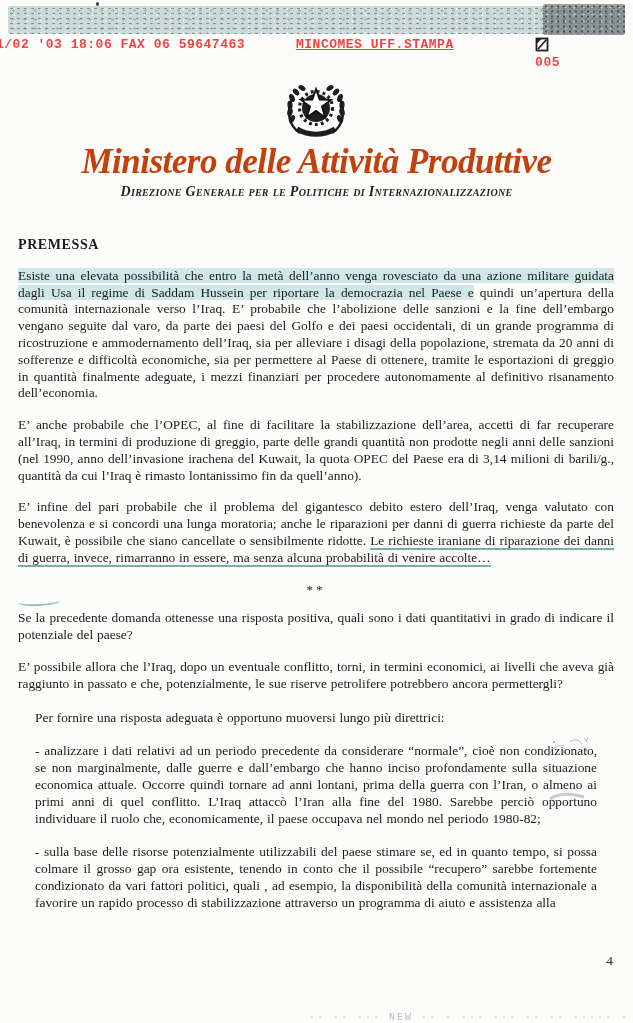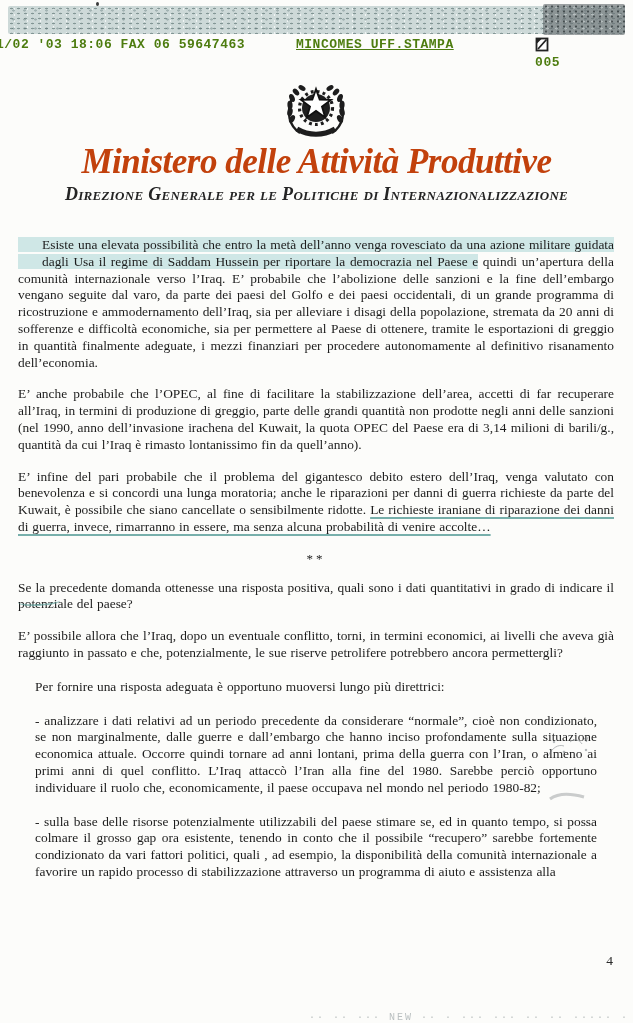--- a/index.html
+++ b/index.html
@@ -26,47 +26,47 @@
       radial-gradient(rgba(40,48,50,.7) 1px, transparent 1.5px),
       radial-gradient(rgba(220,228,228,.5) 1px, transparent 1.6px);
     background-size:6px 5px, 9px 7px;
     border-radius:2px;
   }
   .speck{position:absolute; background:#3a3a3a; border-radius:50%;}
   
   .fax-line{
     position:absolute; left:0; top:37px; width:568px; height:16px;
     font-family:"Liberation Mono", monospace; font-weight:700;
-    font-size:13px; letter-spacing:.5px; color:#4d7c0f; white-space:nowrap;
+    font-size:13px; letter-spacing:.5px; color:#ef4444; white-space:nowrap;
   }
   .fax-left{position:absolute; left:-4px; top:0;}
   .fax-center{position:absolute; left:296px; top:0;text-decoration:underline;}
   .fax-right{position:absolute; right:8px; top:0; display:flex; align-items:flex-start; gap:3px;flex-direction:column;}
   .fax-right svg{display:block;}
   
   .emblem{position:absolute; left:283px; top:82px;}
   .title{
     position:absolute; left:0; top:142px; width:633px; text-align:center;
     font-style:italic; font-weight:700; font-size:35px; letter-spacing:-0.5px;
     color:#c2410c;
   }
   .subtitle{
     position:absolute; left:0; top:184px; width:633px; text-align:center;
     font-style:italic; font-weight:700; font-variant:small-caps;
-    font-size:18px; letter-spacing:.3px; color:#242424;
+    font-size:14px; letter-spacing:.3px; color:#242424;
   }
   
   .body-text{
     position:absolute; left:18px; top:237px; width:596px;
     font-size:13.4px; line-height:16.8px; text-align:justify;
     color:#1c1c1c; word-spacing:.5px;
   }
   .heading{font-weight:700; font-size:14px; letter-spacing:.6px; margin:0 0 14px 0; text-align:left;}
   .para{margin:0 0 15px 0;}
-  .hl{background:#cfe7e6; box-decoration-break:clone;padding-left:24px; -webkit-box-decoration-break:clone;}
+  .hl{background:#cfe7e6; box-decoration-break:clone; -webkit-box-decoration-break:clone;}
   .u{
     text-decoration:underline;
     text-decoration-color:rgba(104,166,162,.9);
     text-decoration-thickness:1.8px;
     text-underline-offset:3px;
   }
   .separator{margin:8px 0 12px 0; text-align:center; letter-spacing:3px; font-size:13px;}
   .list-block div{margin:17px;}
   
   .squiggle{
@@ -133,20 +133,21 @@
 
     <path d="M0,-20 L4,-8.5 L16.2,-8.3 L6.5,-1 L10,10.8 L0,3.8 L-10,10.8 L-6.5,-1 L-16.2,-8.3 L-4,-8.5 Z" fill="#ffffff" stroke="#111" stroke-width="2" transform="translate(0,-3.5) scale(0.92)"></path>
 
     <path d="M-19,18 C-7,25 7,25 19,18" fill="none" stroke="#1d1d1d" stroke-width="5"></path>
   </svg>
 
   <div class="title">Ministero delle Attività Produttive</div>
   <div class="subtitle">Direzione Generale per le Politiche di Internazionalizzazione</div>
 
   <div class="body-text">
+    <div class="heading">PREMESSA</div>
 
     <p class="para"><span class="hl">Esiste una elevata possibilità che entro la metà dell’anno venga rovesciato da una azione militare guidata dagli Usa il regime di Saddam Hussein per riportare la democrazia nel Paese e</span><span> quindi un’apertura della comunità internazionale verso l’Iraq. E’ probabile che l’abolizione delle sanzioni e la fine dell’embargo vengano seguite dal varo, da parte dei paesi del Golfo e dei paesi occidentali, di un grande programma di ricostruzione e ammodernamento dell’Iraq, sia per alleviare i disagi della popolazione, stremata da 20 anni di sofferenze e difficoltà economiche, sia per permettere al Paese di ottenere, tramite le esportazioni di greggio in quantità finalmente adeguate, i mezzi finanziari per procedere autonomamente al definitivo risanamento dell’economia.</span></p>
 
     <p class="para">E’ anche probabile che l’OPEC,  al fine di facilitare la stabilizzazione dell’area, accetti di far recuperare all’Iraq, in termini di produzione di greggio, parte delle grandi quantità non prodotte negli anni delle sanzioni  (nel 1990, anno dell’invasione irachena del Kuwait, la quota OPEC del Paese era di 3,14 milioni di barili/g., quantità da cui l’Iraq è rimasto lontanissimo fin da quell’anno).</p>
 
     <p class="para"><span>E’ infine  del pari probabile che il problema del gigantesco debito estero dell’Iraq, venga valutato con benevolenza e si concordi una lunga moratoria; anche le riparazioni per danni di guerra richieste da parte del Kuwait,  è possibile che siano cancellate o sensibilmente ridotte. </span><span class="u">Le richieste iraniane di riparazione dei danni di guerra, invece, rimarranno in essere, ma senza alcuna probabilità di venire accolte…</span></p>
 
     <div class="separator">**</div>
 
     <p class="para">Se la precedente domanda ottenesse una risposta positiva, quali sono i dati quantitativi in grado di indicare il potenziale del paese?</p>

